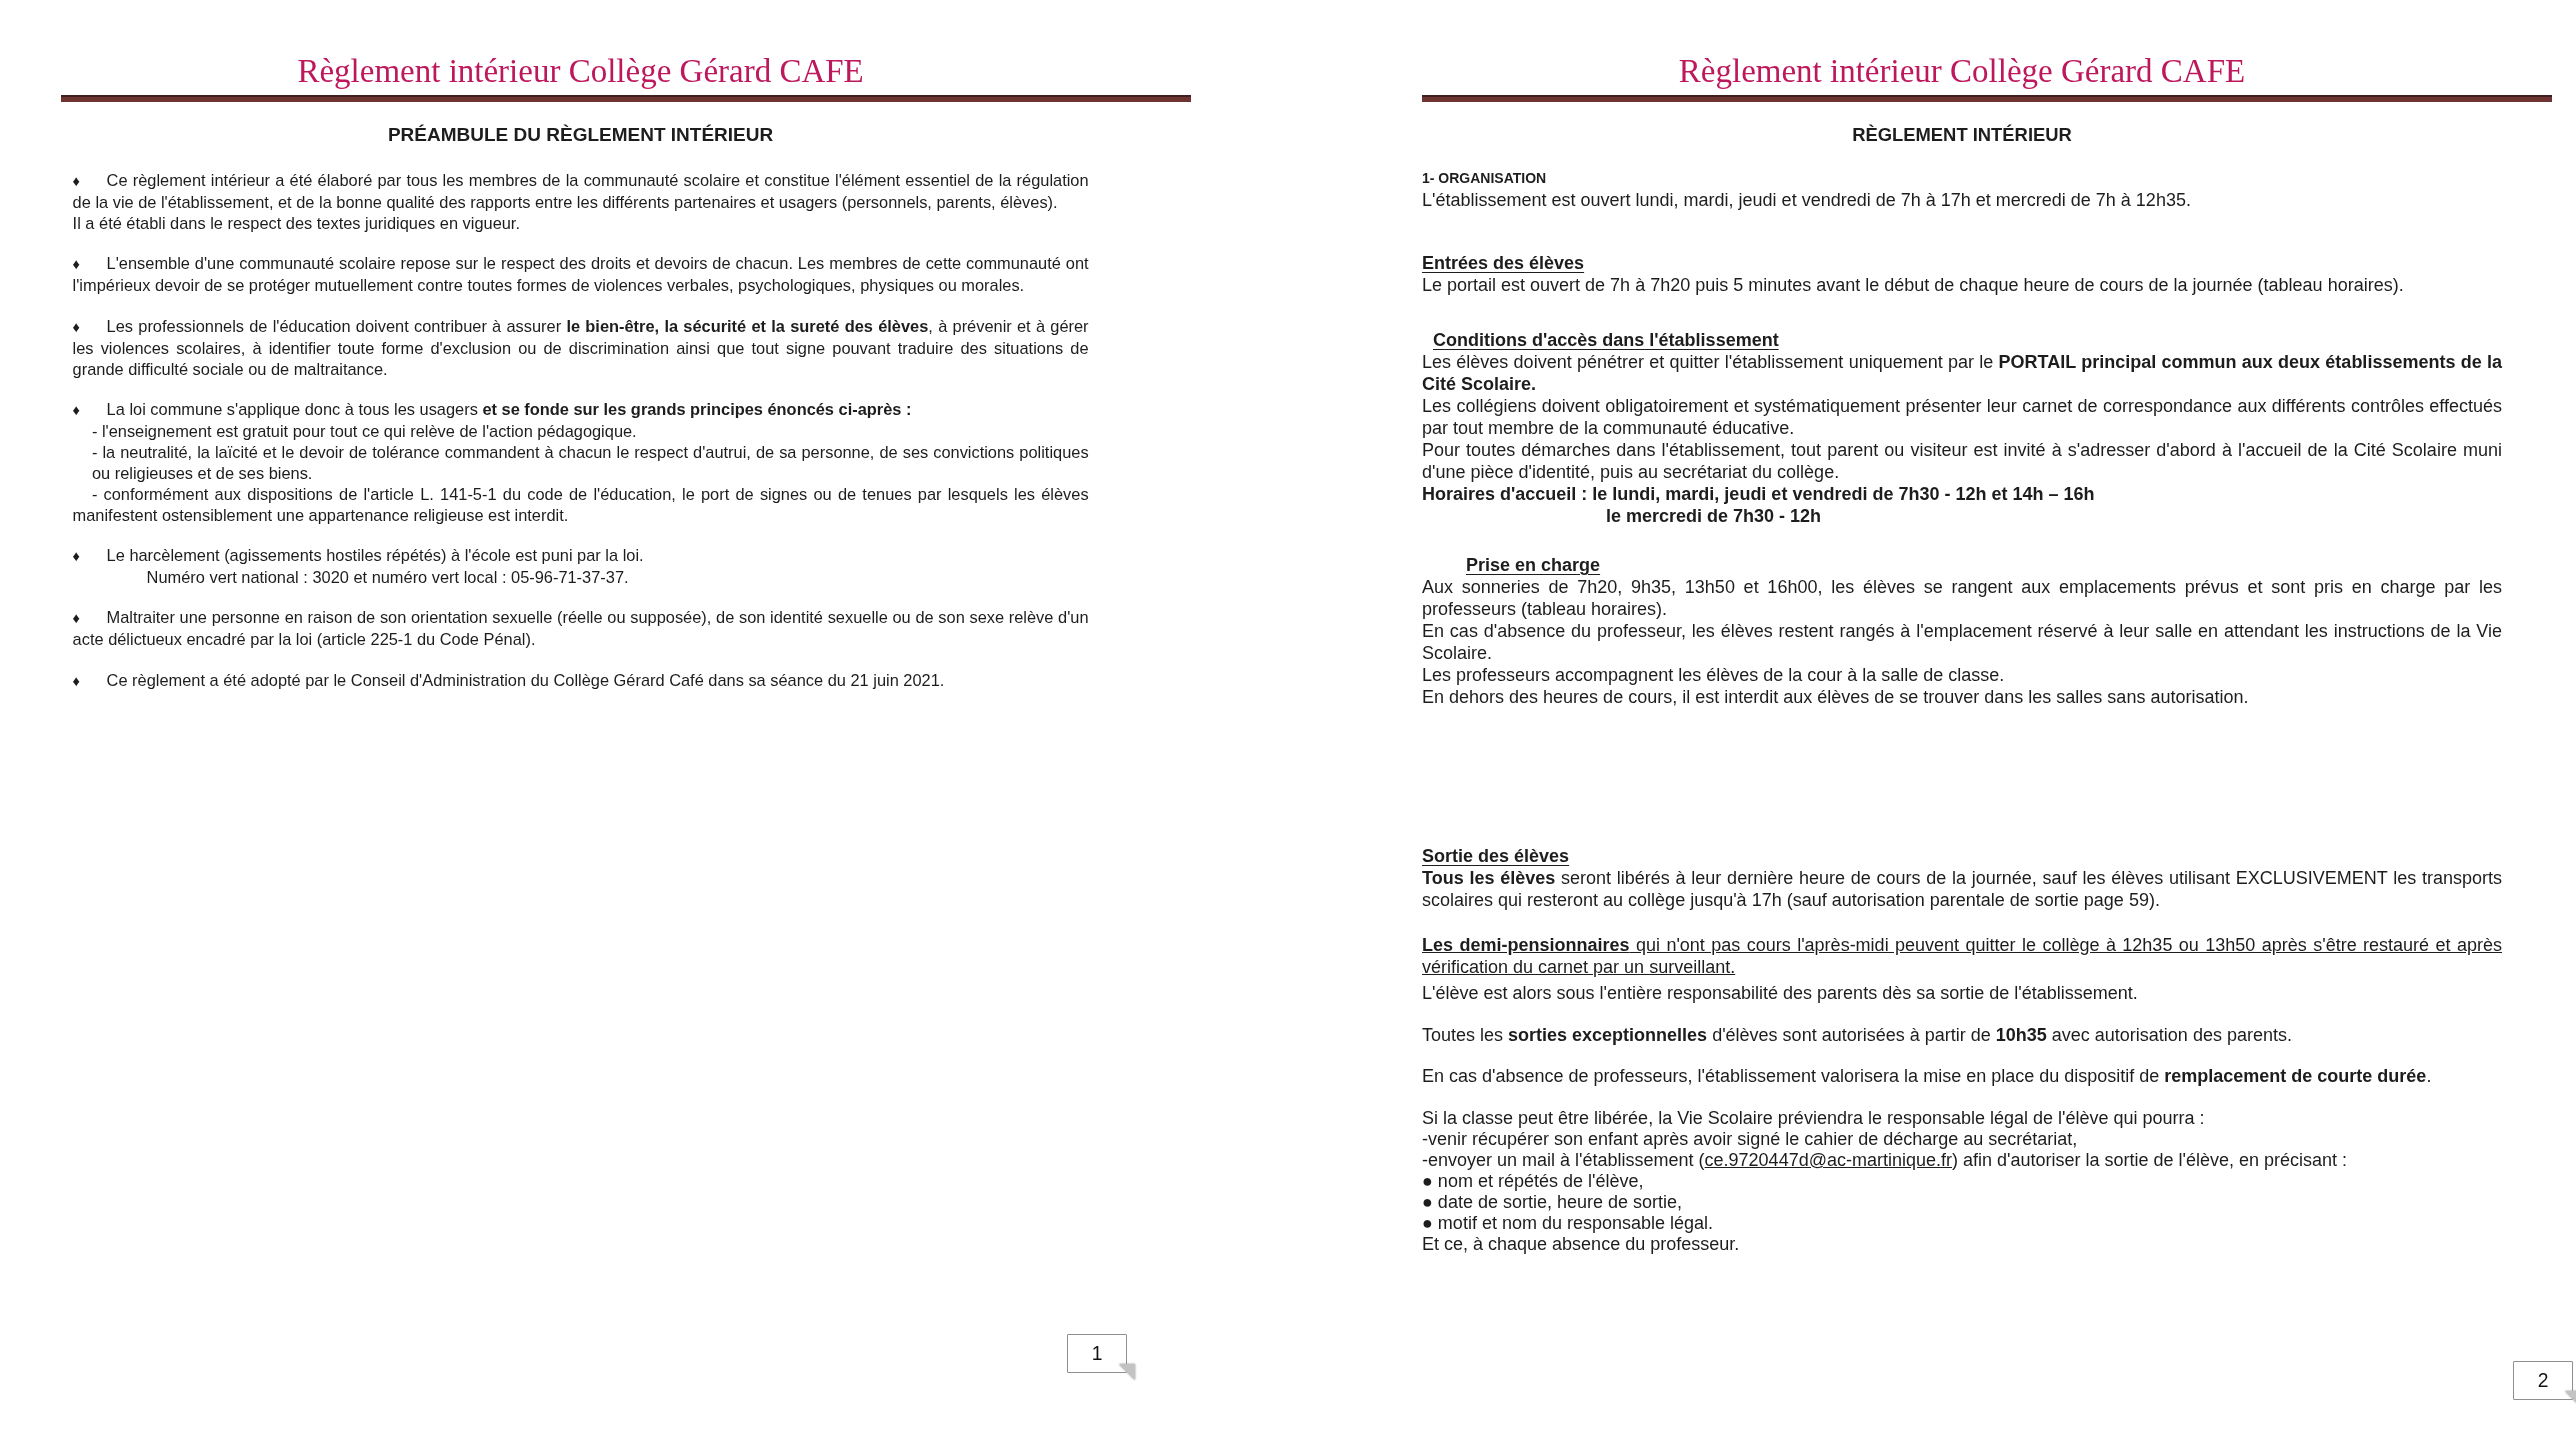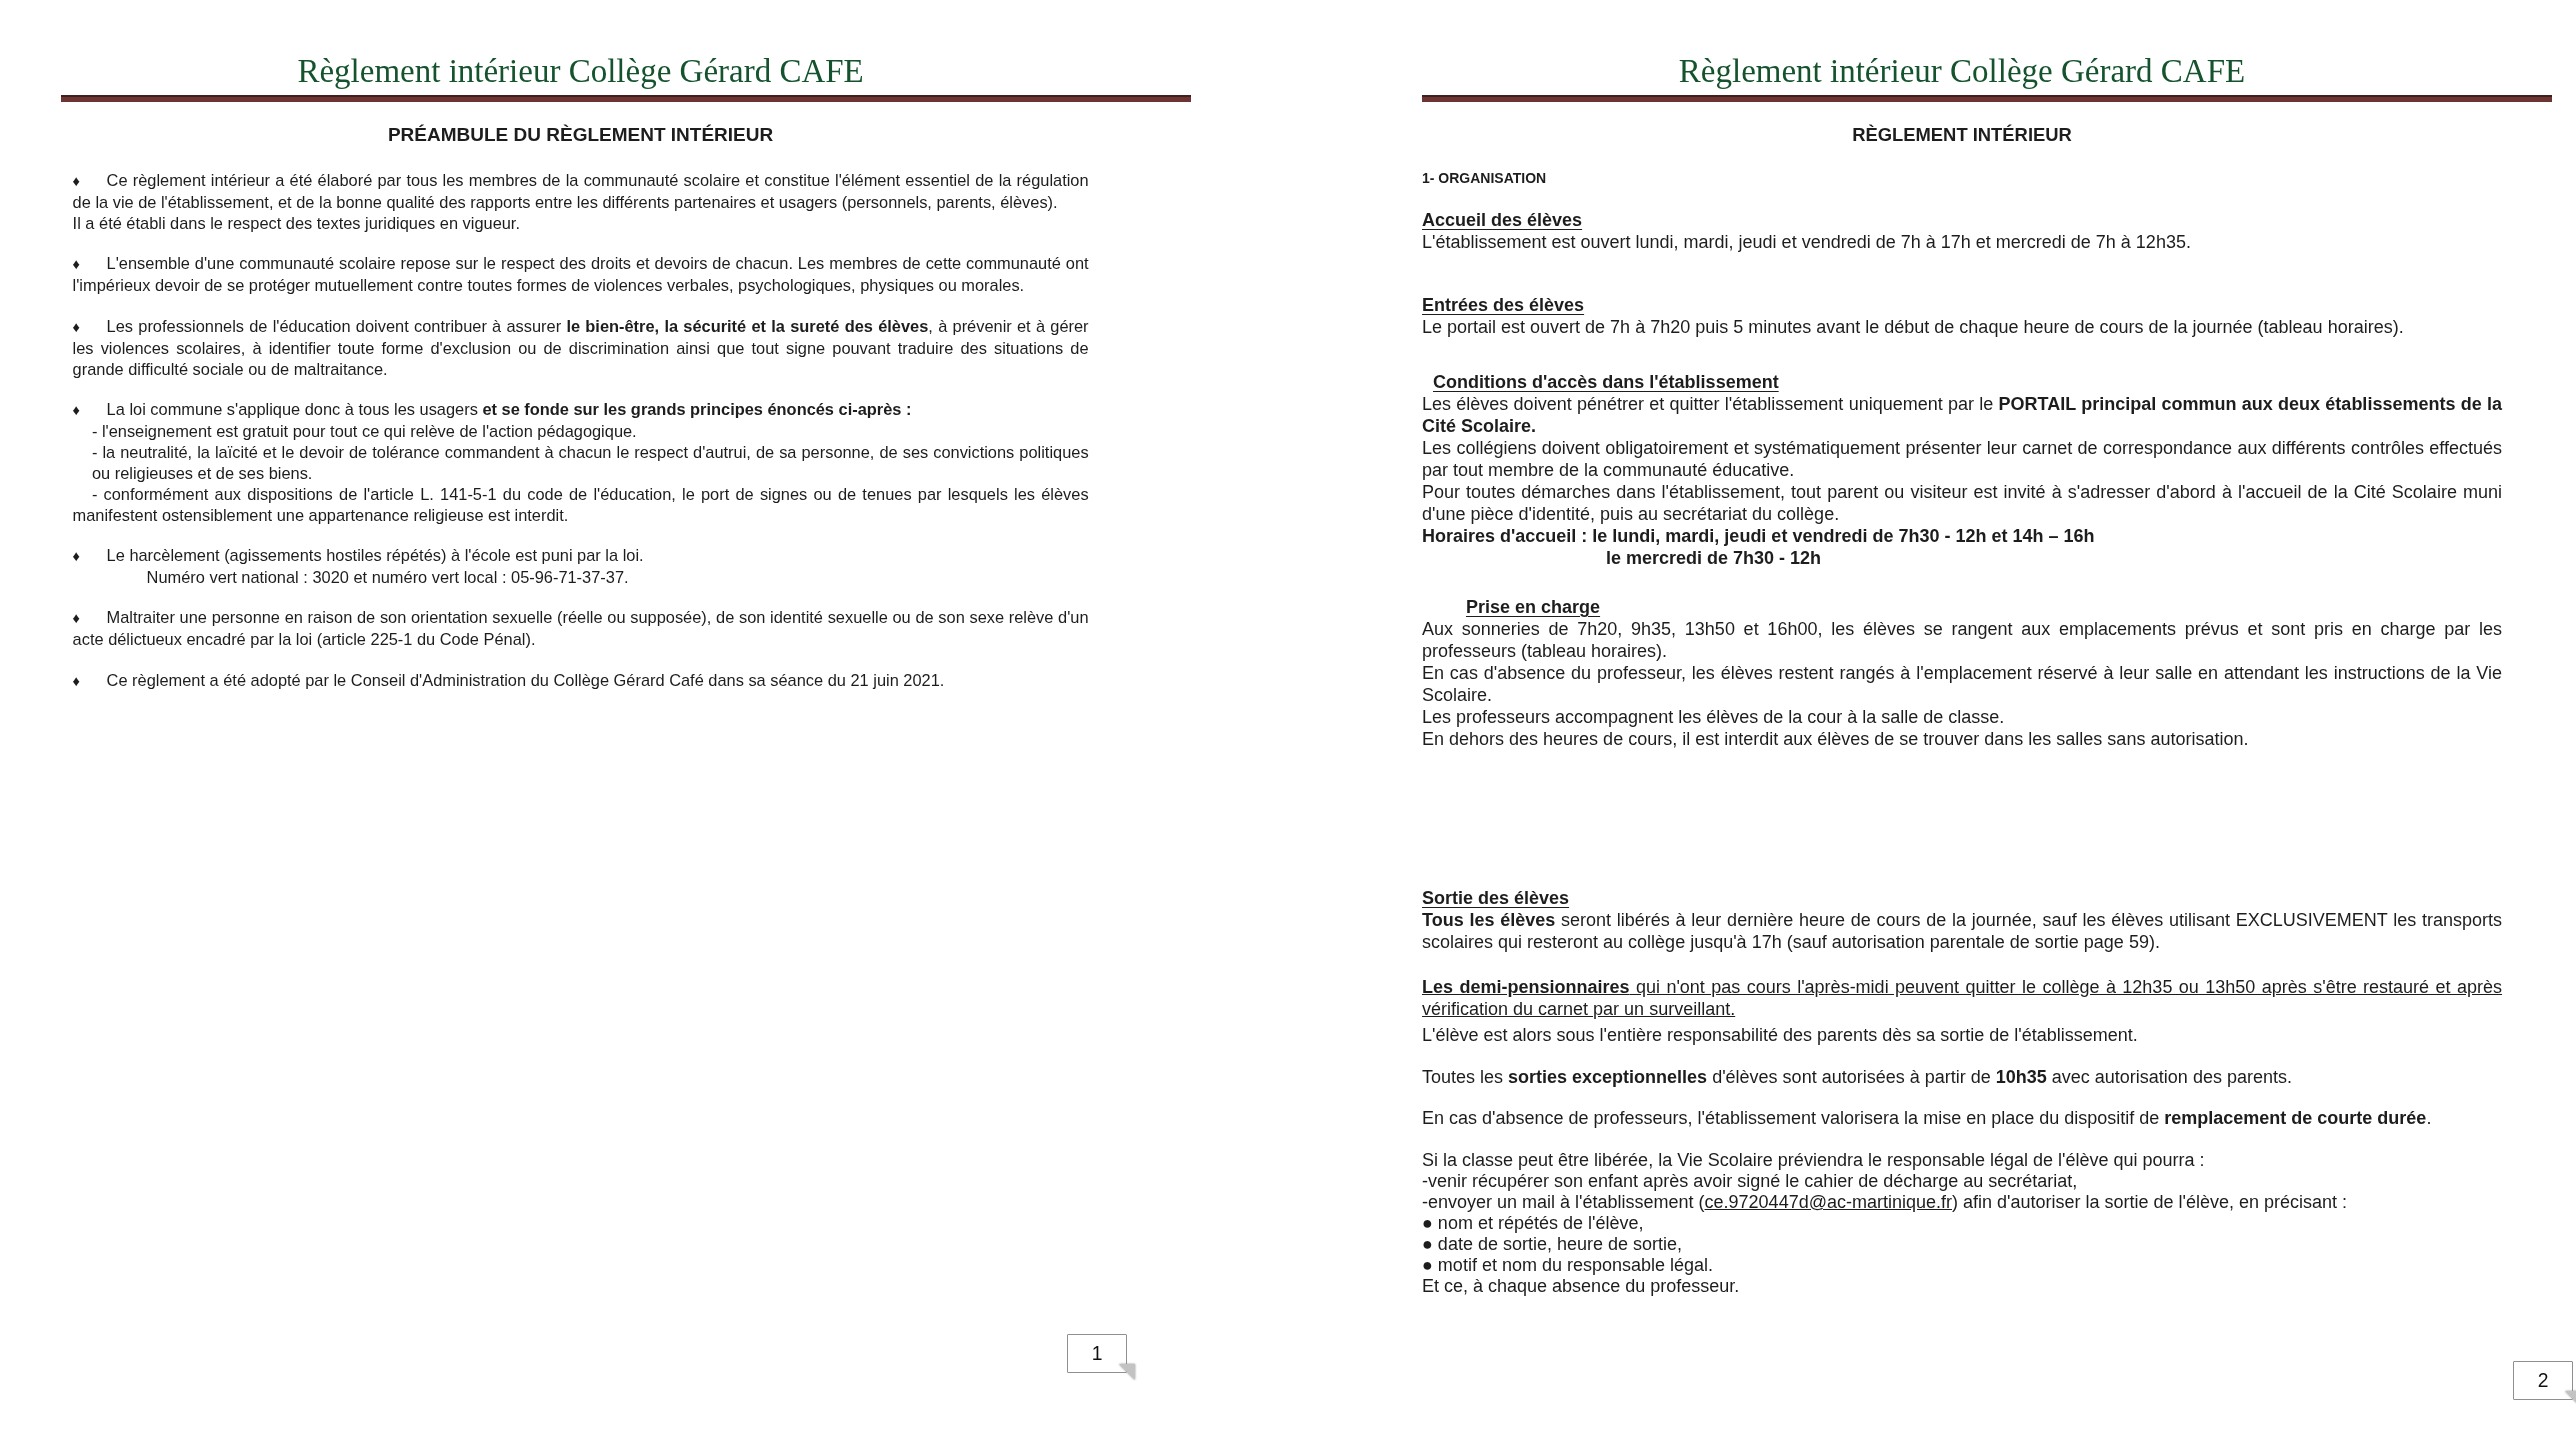--- a/index.html
+++ b/index.html
@@ -4,21 +4,21 @@
 <style>
   html,body{margin:0;padding:0;background:#ffffff;}
   body{width:2576px;height:1449px;position:relative;overflow:hidden;
        font-family:"Liberation Sans",sans-serif;color:#1d1d1d;
        -webkit-font-smoothing:antialiased;}
   .page{position:absolute;top:0;width:1130px;}
   #page-left{left:61px;}
   #page-right{left:1422px;}
 
   .doc-title{font-family:"Liberation Serif",serif;font-size:33px;line-height:1.25;
-             color:#14532d;text-align:center;margin-top:51px;}
+             color:#be185d;text-align:center;margin-top:51px;}
   #page-left .doc-title{width:1016px;margin-left:11.6px;}
   #page-right .doc-title{width:1080px;}
   .title-rule{height:6.8px;margin-top:2.9px;
       background:linear-gradient(to bottom,#40201f 0,#40201f 1.9px,#6e3431 1.9px,#6e3431 6.8px);}
 
   
   .bodyl{width:1016px;margin-left:11.6px;font-size:16.4px;line-height:21px;}
   .center-heading{font-weight:bold;font-size:19px;line-height:23px;text-align:center;margin-top:21px;}
   .bodyl .para{margin:0 0 19.3px;text-align:justify;}
   .bodyl .para.first{margin-top:24px;}
@@ -94,21 +94,20 @@
 </div>
 
 <div class="page" id="page-right">
   <div class="doc-title">Règlement intérieur Collège Gérard CAFE</div>
   <div class="title-rule"></div>
 
   <div class="bodyr">
     <div class="center-heading" style="font-size:18.4px;">RÈGLEMENT INTÉRIEUR</div>
     <div class="org-heading">1- ORGANISATION</div>
 
-    <div class="sec-title" style="margin-top:20px;">Accueil des élèves</div>
     <div class="p2para">L'établissement est ouvert lundi, mardi, jeudi et vendredi de 7h à 17h et mercredi de 7h à 12h35.</div>
 
     <div class="sec-title" style="margin-top:41px;">Entrées des élèves</div>
     <div class="p2para">Le portail est ouvert de 7h à 7h20 puis 5 minutes avant le début de chaque heure de cours de la journée (tableau horaires).</div>
 
     <div class="sec-title" style="margin-top:33px;margin-left:11px;">Conditions d'accès dans l'établissement</div>
     <div class="p2para"><span>Les élèves doivent pénétrer et quitter l'établissement uniquement par le </span><span class="bold">PORTAIL principal commun aux deux établissements de la Cité Scolaire.</span></div>
     <div class="p2para">Les collégiens doivent obligatoirement et systématiquement présenter leur carnet de correspondance aux différents contrôles effectués par tout membre de la communauté éducative.</div>
     <div class="p2para">Pour toutes démarches dans l'établissement, tout parent ou visiteur est invité à s'adresser d'abord à l'accueil de la Cité Scolaire muni d'une pièce d'identité, puis au secrétariat du collège.</div>
     <div class="p2para hblock">Horaires d'accueil : le lundi, mardi, jeudi et vendredi de 7h30 - 12h et 14h – 16h</div>

